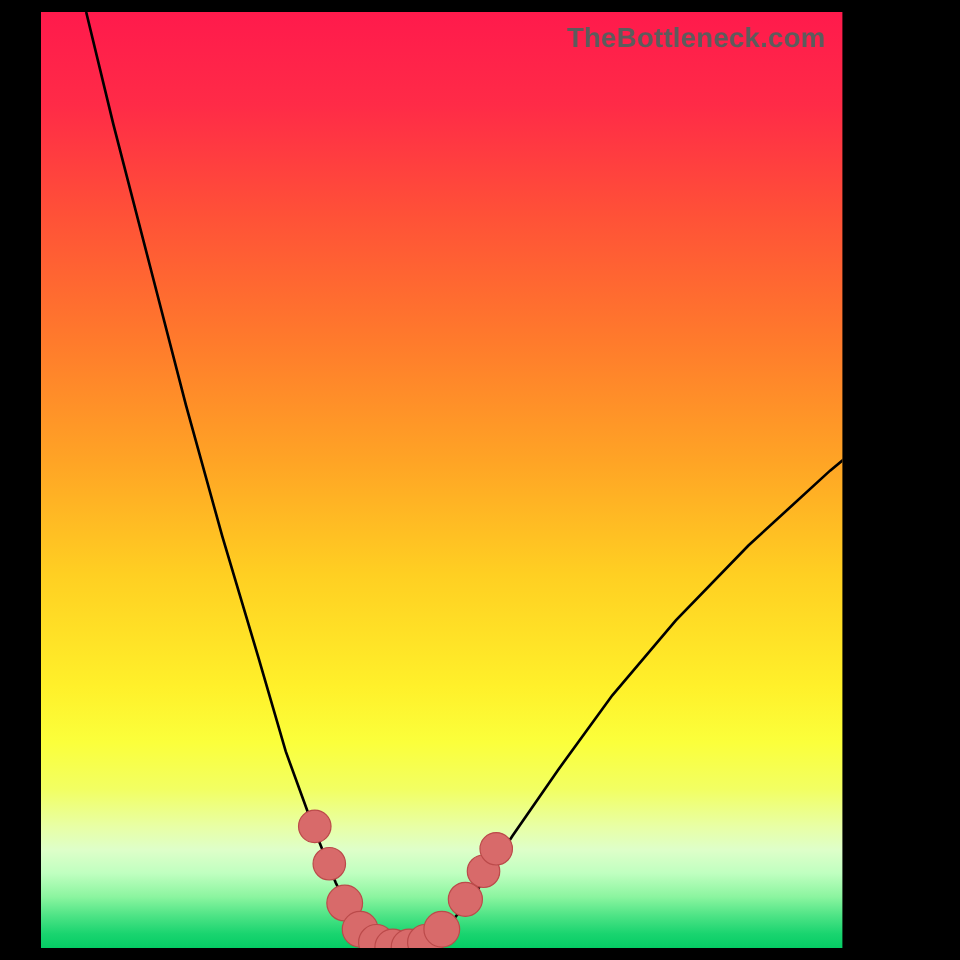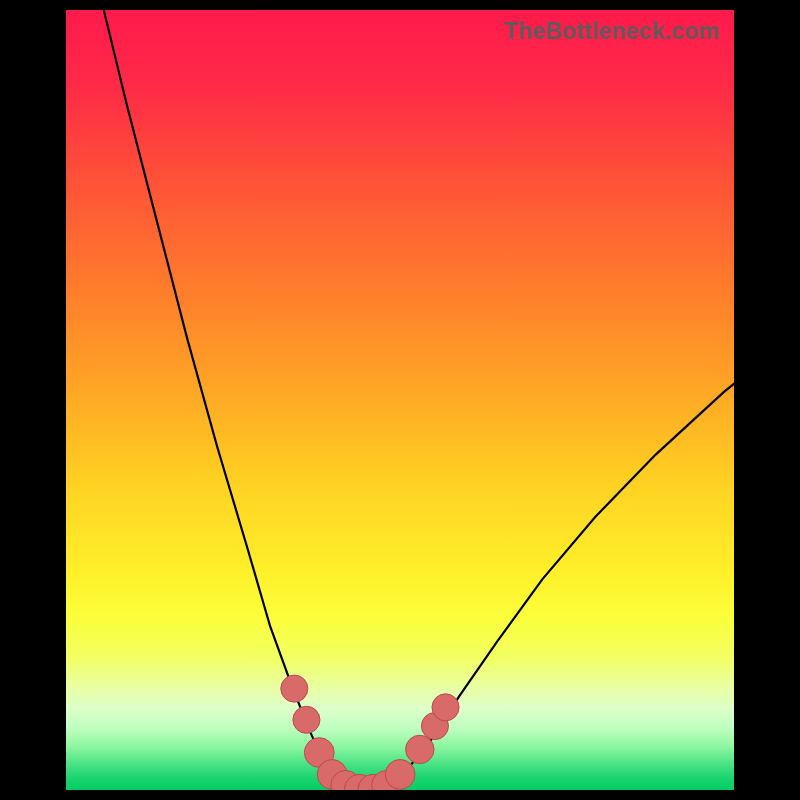--- a/index.html
+++ b/index.html
@@ -8,21 +8,20 @@
     position: absolute;
     left: 0; top: 0;
     width: 800px; height: 800px;
     background: #000;
   }
   .plot {
     position: absolute;
     left: 34px; top: 10px;
     width: 668px; height: 780px;
     overflow: hidden;
-    margin-left: 32px;
   }
   .gradient {
     position: absolute;
     left: 0; top: 0; right: 0; bottom: 0;
   }
   .watermark {
     position: absolute;
     top: 8px; right: 14px;
     font-family: Arial, Helvetica, sans-serif;
     font-size: 23px;

